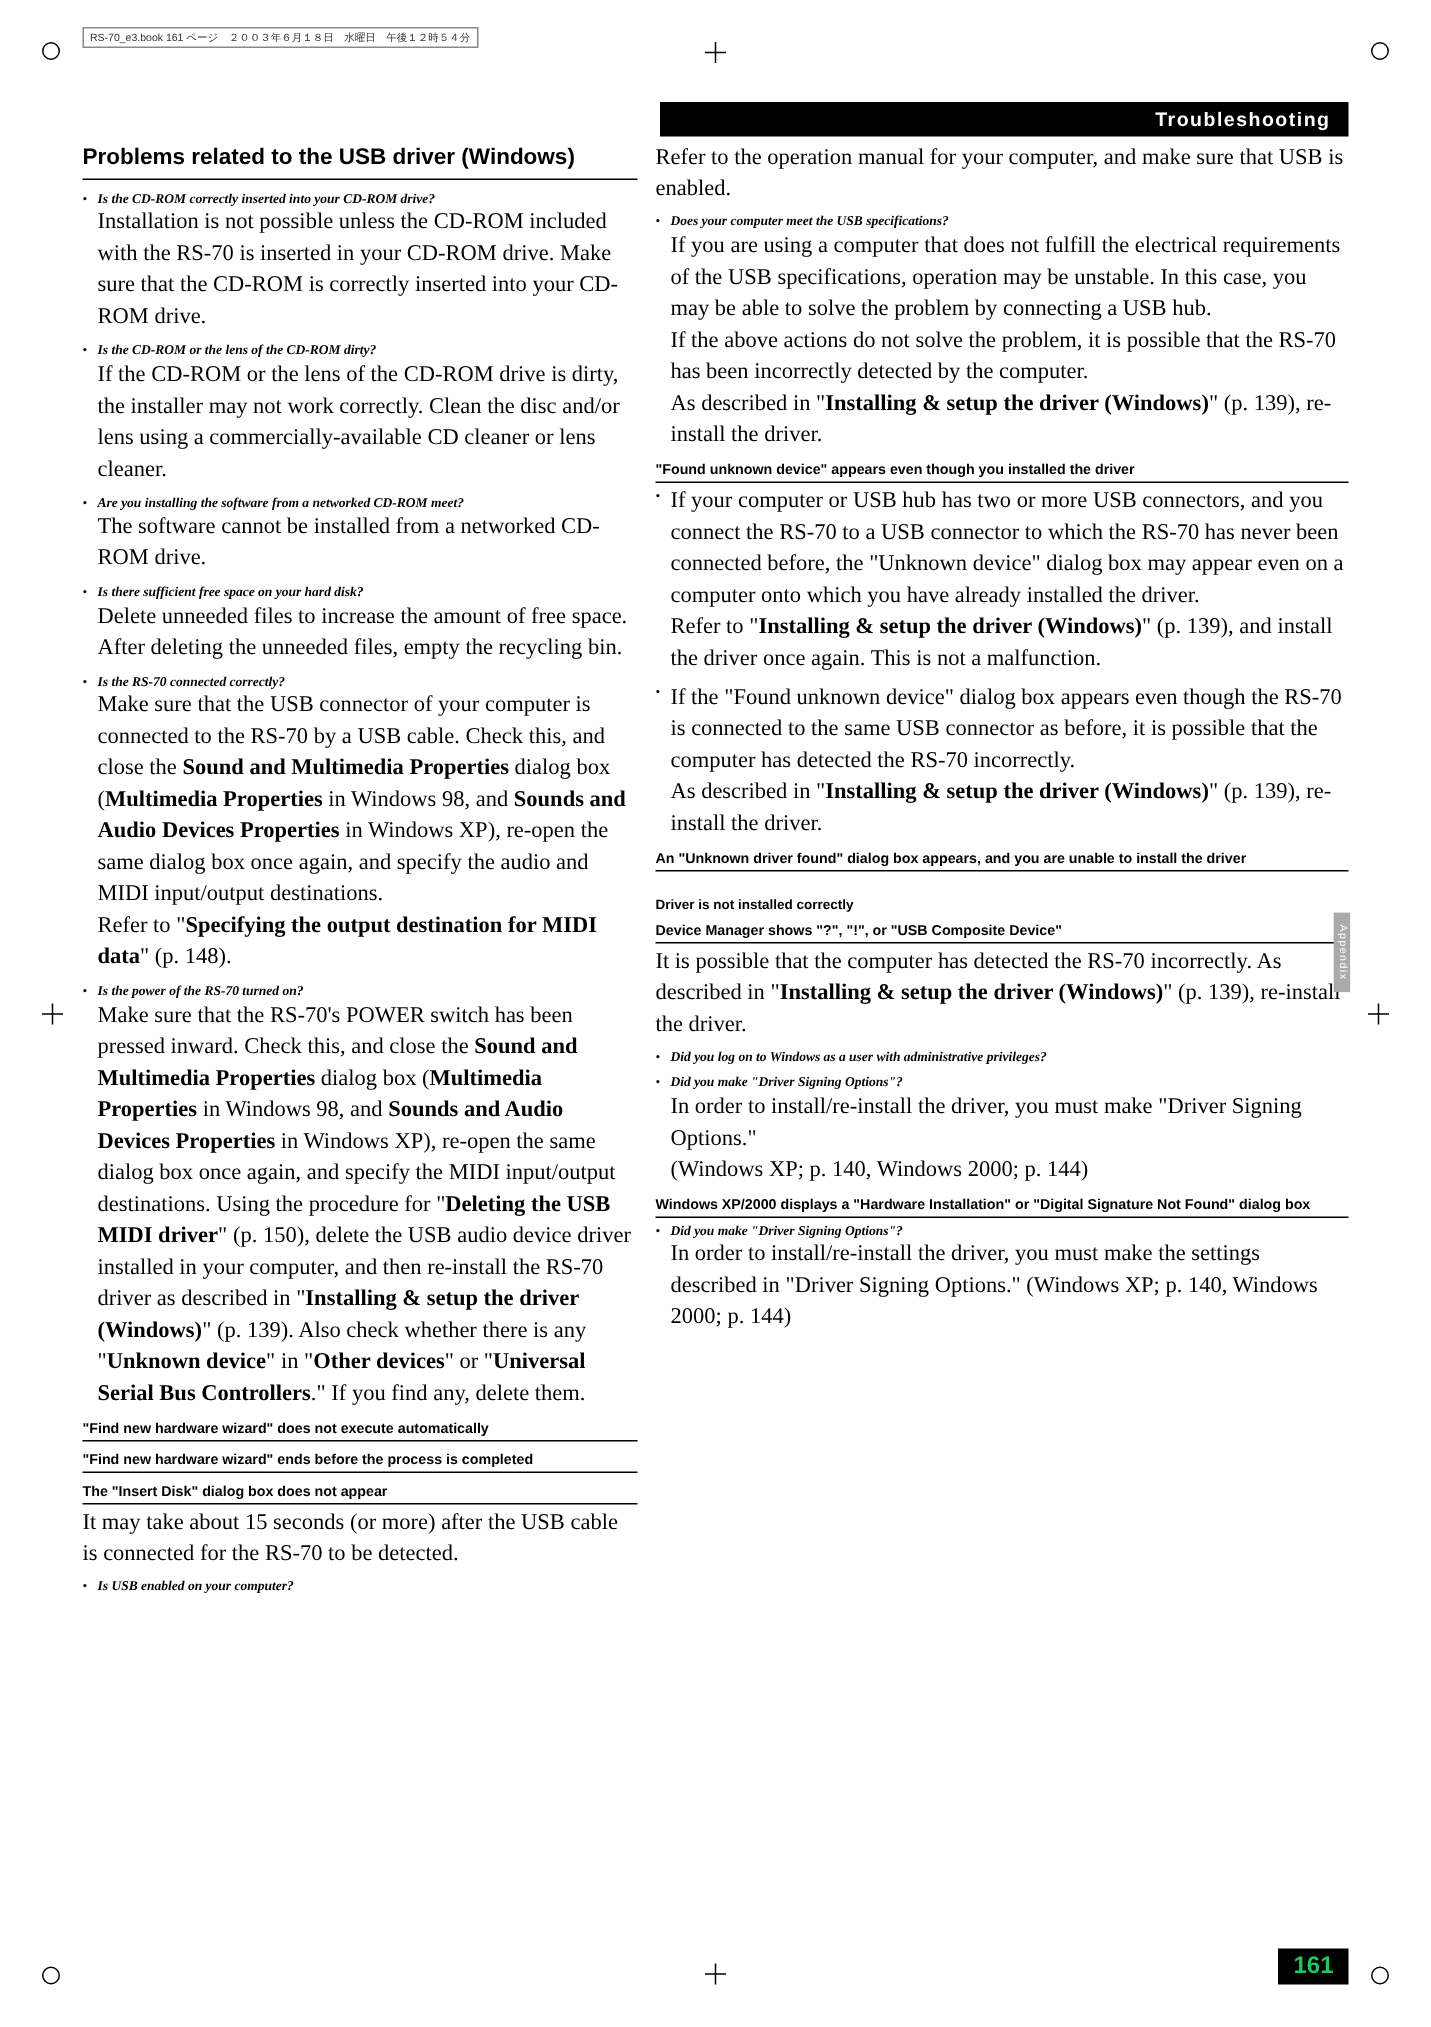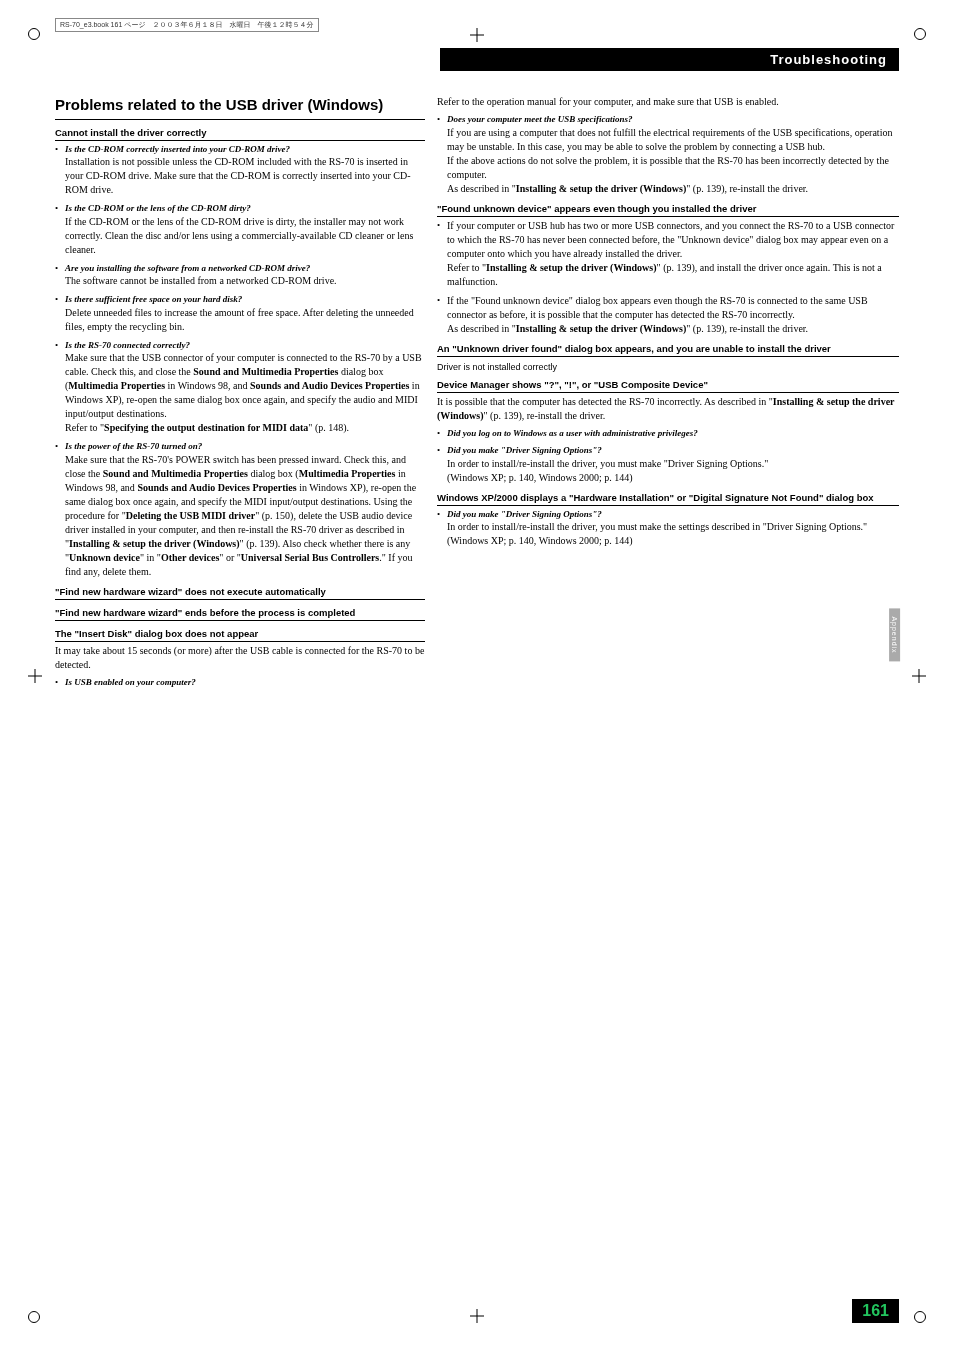--- a/index.html
+++ b/index.html
@@ -54,21 +54,21 @@
     }
     .top-meta-box {
       border: 1px solid #888;
       padding: 1px 4px;
       font-size: 7px;
     }
 
     
     .title-bar {
       position: absolute;
-      top: 48px;
+      top: 68px;
       left: 440px;
       right: 55px;
       background: #000;
       color: #fff;
       text-align: right;
       padding: 4px 12px;
       font-family: Arial, sans-serif;
       font-size: 13px;
       font-weight: bold;
       letter-spacing: 1px;
@@ -111,22 +111,22 @@
       font-weight: bold;
       margin-top: 7px;
       margin-bottom: 2px;
       border-bottom: 1px solid #000;
       padding-bottom: 2px;
     }
 
     .sub-heading3 {
       font-family: Arial, sans-serif;
       font-size: 9px;
-      font-weight: normal;
-      margin-top: 5px;
+      font-weight: bold;
+      margin-top: 17px;
       margin-bottom: 2px;
     }
 
     .bullet-list {
       list-style: none;
       padding: 0;
     }
 
     .bullet-list li {
       position: relative;
@@ -142,21 +142,21 @@
       left: 0;
       top: 0;
     }
 
     .bullet-item-title {
       font-weight: bold;
       font-style: italic;
     }
 
     .body-text {
-      font-size: 10px;
+      font-size: 15px;
       line-height: 1.4;
       margin-bottom: 4px;
     }
 
     .bold { font-weight: bold; }
 
     
     .page-number {
       position: absolute;
       bottom: 28px;
@@ -190,32 +190,31 @@
   <span class="top-meta-box">RS-70_e3.book  161 ページ　２００３年６月１８日　水曜日　午後１２時５４分</span>
 </div>
 
 <div class="title-bar">Troubleshooting</div>
 
 <div class="content">
 
   <div class="left-col">
     <div class="section-main-title">Problems related to the USB driver (Windows)</div>
 
-    <div class="sub-heading2">Cannot install the driver correctly</div>
     <ul class="bullet-list">
       <li>
         <span class="bullet-item-title">Is the CD-ROM correctly inserted into your CD-ROM drive?</span><br>
         <span class="body-text">Installation is not possible unless the CD-ROM included with the RS-70 is inserted in your CD-ROM drive. Make sure that the CD-ROM is correctly inserted into your CD-ROM drive.</span>
       </li>
       <li>
         <span class="bullet-item-title">Is the CD-ROM or the lens of the CD-ROM dirty?</span><br>
         <span class="body-text">If the CD-ROM or the lens of the CD-ROM drive is dirty, the installer may not work correctly. Clean the disc and/or lens using a commercially-available CD cleaner or lens cleaner.</span>
       </li>
       <li>
-        <span class="bullet-item-title">Are you installing the software from a networked CD-ROM drive?</span><br>
+        <span class="bullet-item-title">Are you installing the software from a networked CD-ROM meet?</span><br>
         <span class="body-text">The software cannot be installed from a networked CD-ROM drive.</span>
       </li>
       <li>
         <span class="bullet-item-title">Is there sufficient free space on your hard disk?</span><br>
         <span class="body-text">Delete unneeded files to increase the amount of free space. After deleting the unneeded files, empty the recycling bin.</span>
       </li>
       <li>
         <span class="bullet-item-title">Is the RS-70 connected correctly?</span><br>
         <span class="body-text">Make sure that the USB connector of your computer is connected to the RS-70 by a USB cable. Check this, and close the <span class="bold">Sound and Multimedia Properties</span> dialog box (<span class="bold">Multimedia Properties</span> in Windows 98, and <span class="bold">Sounds and Audio Devices Properties</span> in Windows XP), re-open the same dialog box once again, and specify the audio and MIDI input/output destinations.<br>Refer to "<span class="bold">Specifying the output destination for MIDI data</span>" (p. 148).</span>
       </li>

